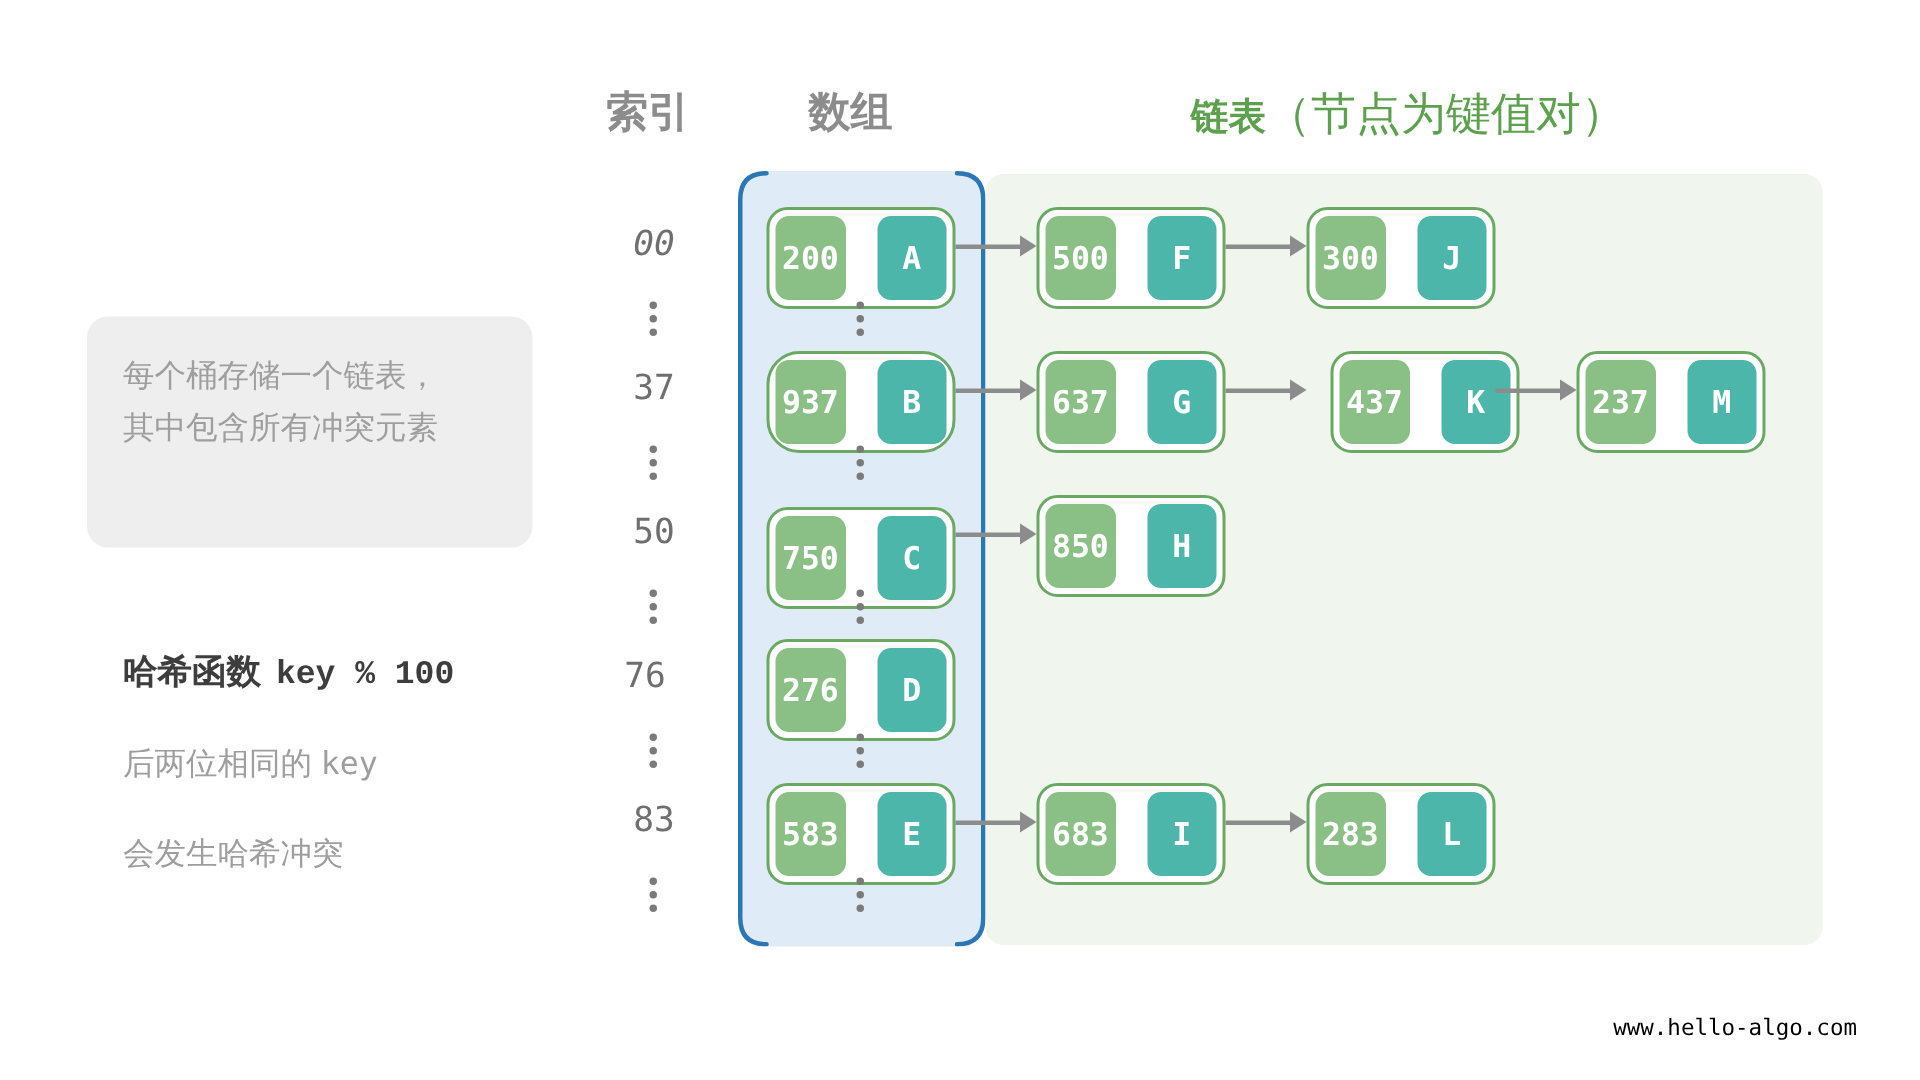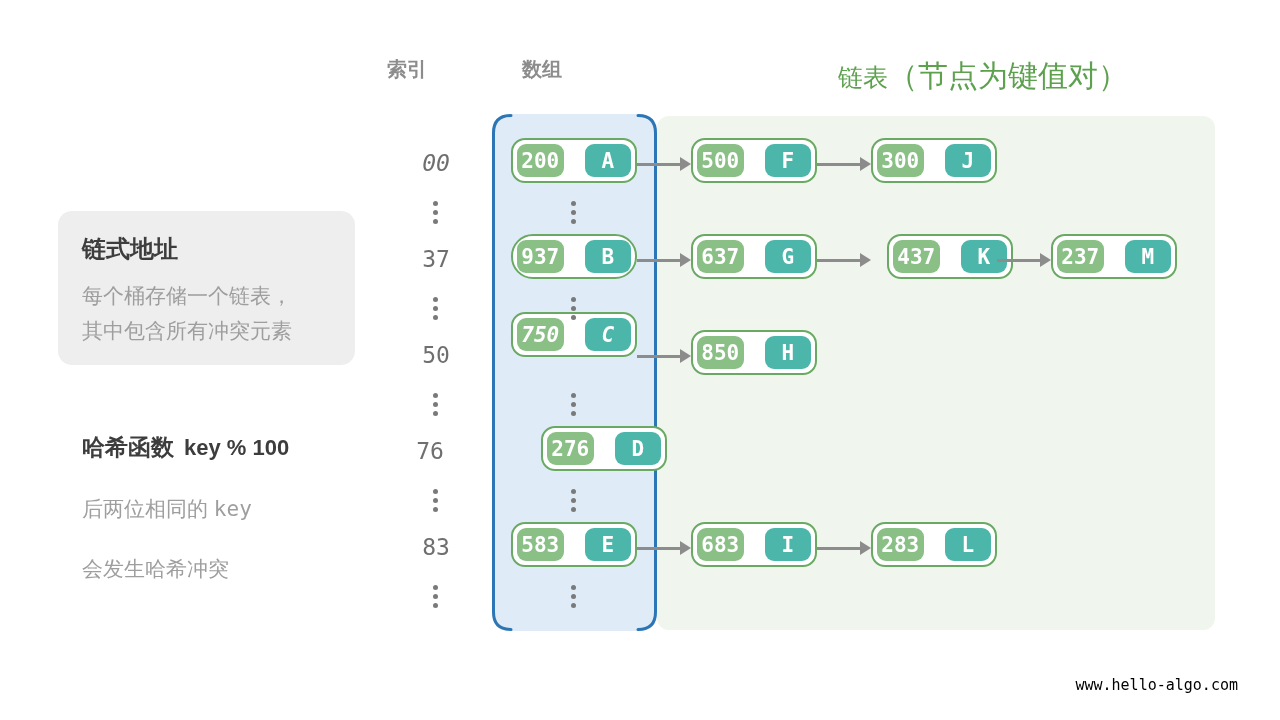--- a/index.html
+++ b/index.html
@@ -10,38 +10,38 @@
     width: 1280px;
     height: 720px;
     background: #ffffff;
     overflow: hidden;
   }
   .mono { font-family: "DejaVu Sans Mono", monospace; }
 
   
   .col-header {
     position: absolute;
-    font-size: 20px;
+    font-size: 28px;
     font-weight: 700;
     color: #8c8c8c;
-    text-align: left;
+    text-align: center;
     width: 90px;
     top: 56px;
   }
   .header-index { left: 387px; }
   .header-array { left: 522px; }
   .header-list {
     position: absolute;
     left: 794px;
     top: 56px;
     font-size: 25px;
     color: #5da14f;
     white-space: nowrap;
   }
-  .header-list .bold { font-weight: 400; margin-left: 44px; }
+  .header-list .bold { font-weight: 700; }
   .header-list .note { font-weight: 400; font-size: 30px; }
 
   
   .info-box {
     position: absolute;
     left: 58px;
     top: 211px;
     width: 297px;
     height: 154px;
     background: #eeeeee;
@@ -57,21 +57,21 @@
   .info-box .line {
     font-size: 21px;
     color: #9e9e9e;
     line-height: 35px;
   }
 
   
   .hash-note { position: absolute; left: 82px; top: 432px; }
   .hash-note .title { font-size: 23px; color: #3d3d3d; white-space: nowrap; }
   .hash-note .title .cjk { font-weight: 700; }
-  .hash-note .title .code { font-family: Liberation Sans, sans-serif; font-weight: 600; margin-left: 10px; font-size: 22px; }
+  .hash-note .title .code { font-family: Liberation Mono, monospace; font-weight: 600; margin-left: 10px; font-size: 22px; }
   .hash-note .line { font-size: 21px; color: #9e9e9e; margin-top: 32px; white-space: nowrap; }
   .hash-note .line .code { font-family: "DejaVu Sans Mono", monospace; font-size: 21px; }
 
   
   .green-region {
     position: absolute;
     left: 657px;
     top: 116px;
     width: 558px;
     height: 514px;
@@ -94,21 +94,21 @@
     position: absolute;
     width: 80px;
     text-align: center;
     font-family: "DejaVu Sans Mono", monospace;
     font-size: 23px;
     color: #6f6f6f;
   }
   .node {
     position: absolute;
     width: 126px;
-    height: 45px;
+    height: 68px;
     background: #ffffff;
     border: 2px solid #69a963;
     border-radius: 14px;
     display: flex;
     gap: 21px;
     padding: 4px;
   }
   .cell {
     flex: 1 1 0;
     border-radius: 9px;
@@ -169,21 +169,20 @@
 
 <div class="canvas">
 
   <div class="col-header header-index">索引</div>
   <div class="col-header header-array">数组</div>
   <div class="header-list">
     <span class="bold">链表</span><span class="note">（节点为键值对）</span>
   </div>
 
   <div class="info-box">
-    <div class="title">链式地址</div>
     <div class="line">每个桶存储一个链表，</div>
     <div class="line">其中包含所有冲突元素</div>
   </div>
 
   <div class="hash-note">
     <div class="title">
       <span class="cjk">哈希函数</span><span class="code">key % 100</span>
     </div>
     <div class="line">
       <span>后两位相同的</span> <span class="code">key</span>
@@ -244,34 +243,34 @@
       </div>
       <div class="arrow" style="left: 997px; top: 253px; width: 54px;">
         <div class="line" style="width: 45px;"></div>
         <div class="head"></div>
       </div>
       <div class="node" style="left: 1051px; top: 234px;">
         <div class="cell key mono">237</div>
         <div class="cell val mono">M</div>
       </div>
       <div class="index-label" style="left: 396px; top: 342px;">50</div>
-      <div class="node" style="left: 511px; top: 312px; font-style: italic;">
+      <div class="node" style="left: 511px; top: 338px;">
         <div class="cell key mono">750</div>
         <div class="cell val mono">C</div>
       </div>
       <div class="arrow" style="left: 637px; top: 349px; width: 54px;">
         <div class="line" style="width: 45px;"></div>
         <div class="head"></div>
       </div>
       <div class="node" style="left: 691px; top: 330px;">
         <div class="cell key mono">850</div>
         <div class="cell val mono">H</div>
       </div>
       <div class="index-label" style="left: 390px; top: 438px;">76</div>
-      <div class="node" style="left: 541px; top: 426px;">
+      <div class="node" style="left: 511px; top: 426px;">
         <div class="cell key mono">276</div>
         <div class="cell val mono">D</div>
       </div>
       <div class="index-label" style="left: 396px; top: 534px;">83</div>
       <div class="node" style="left: 511px; top: 522px; justify-content: center;">
         <div class="cell key mono">583</div>
         <div class="cell val mono">E</div>
       </div>
       <div class="arrow" style="left: 637px; top: 541px; width: 54px;">
         <div class="line" style="width: 45px;"></div>

